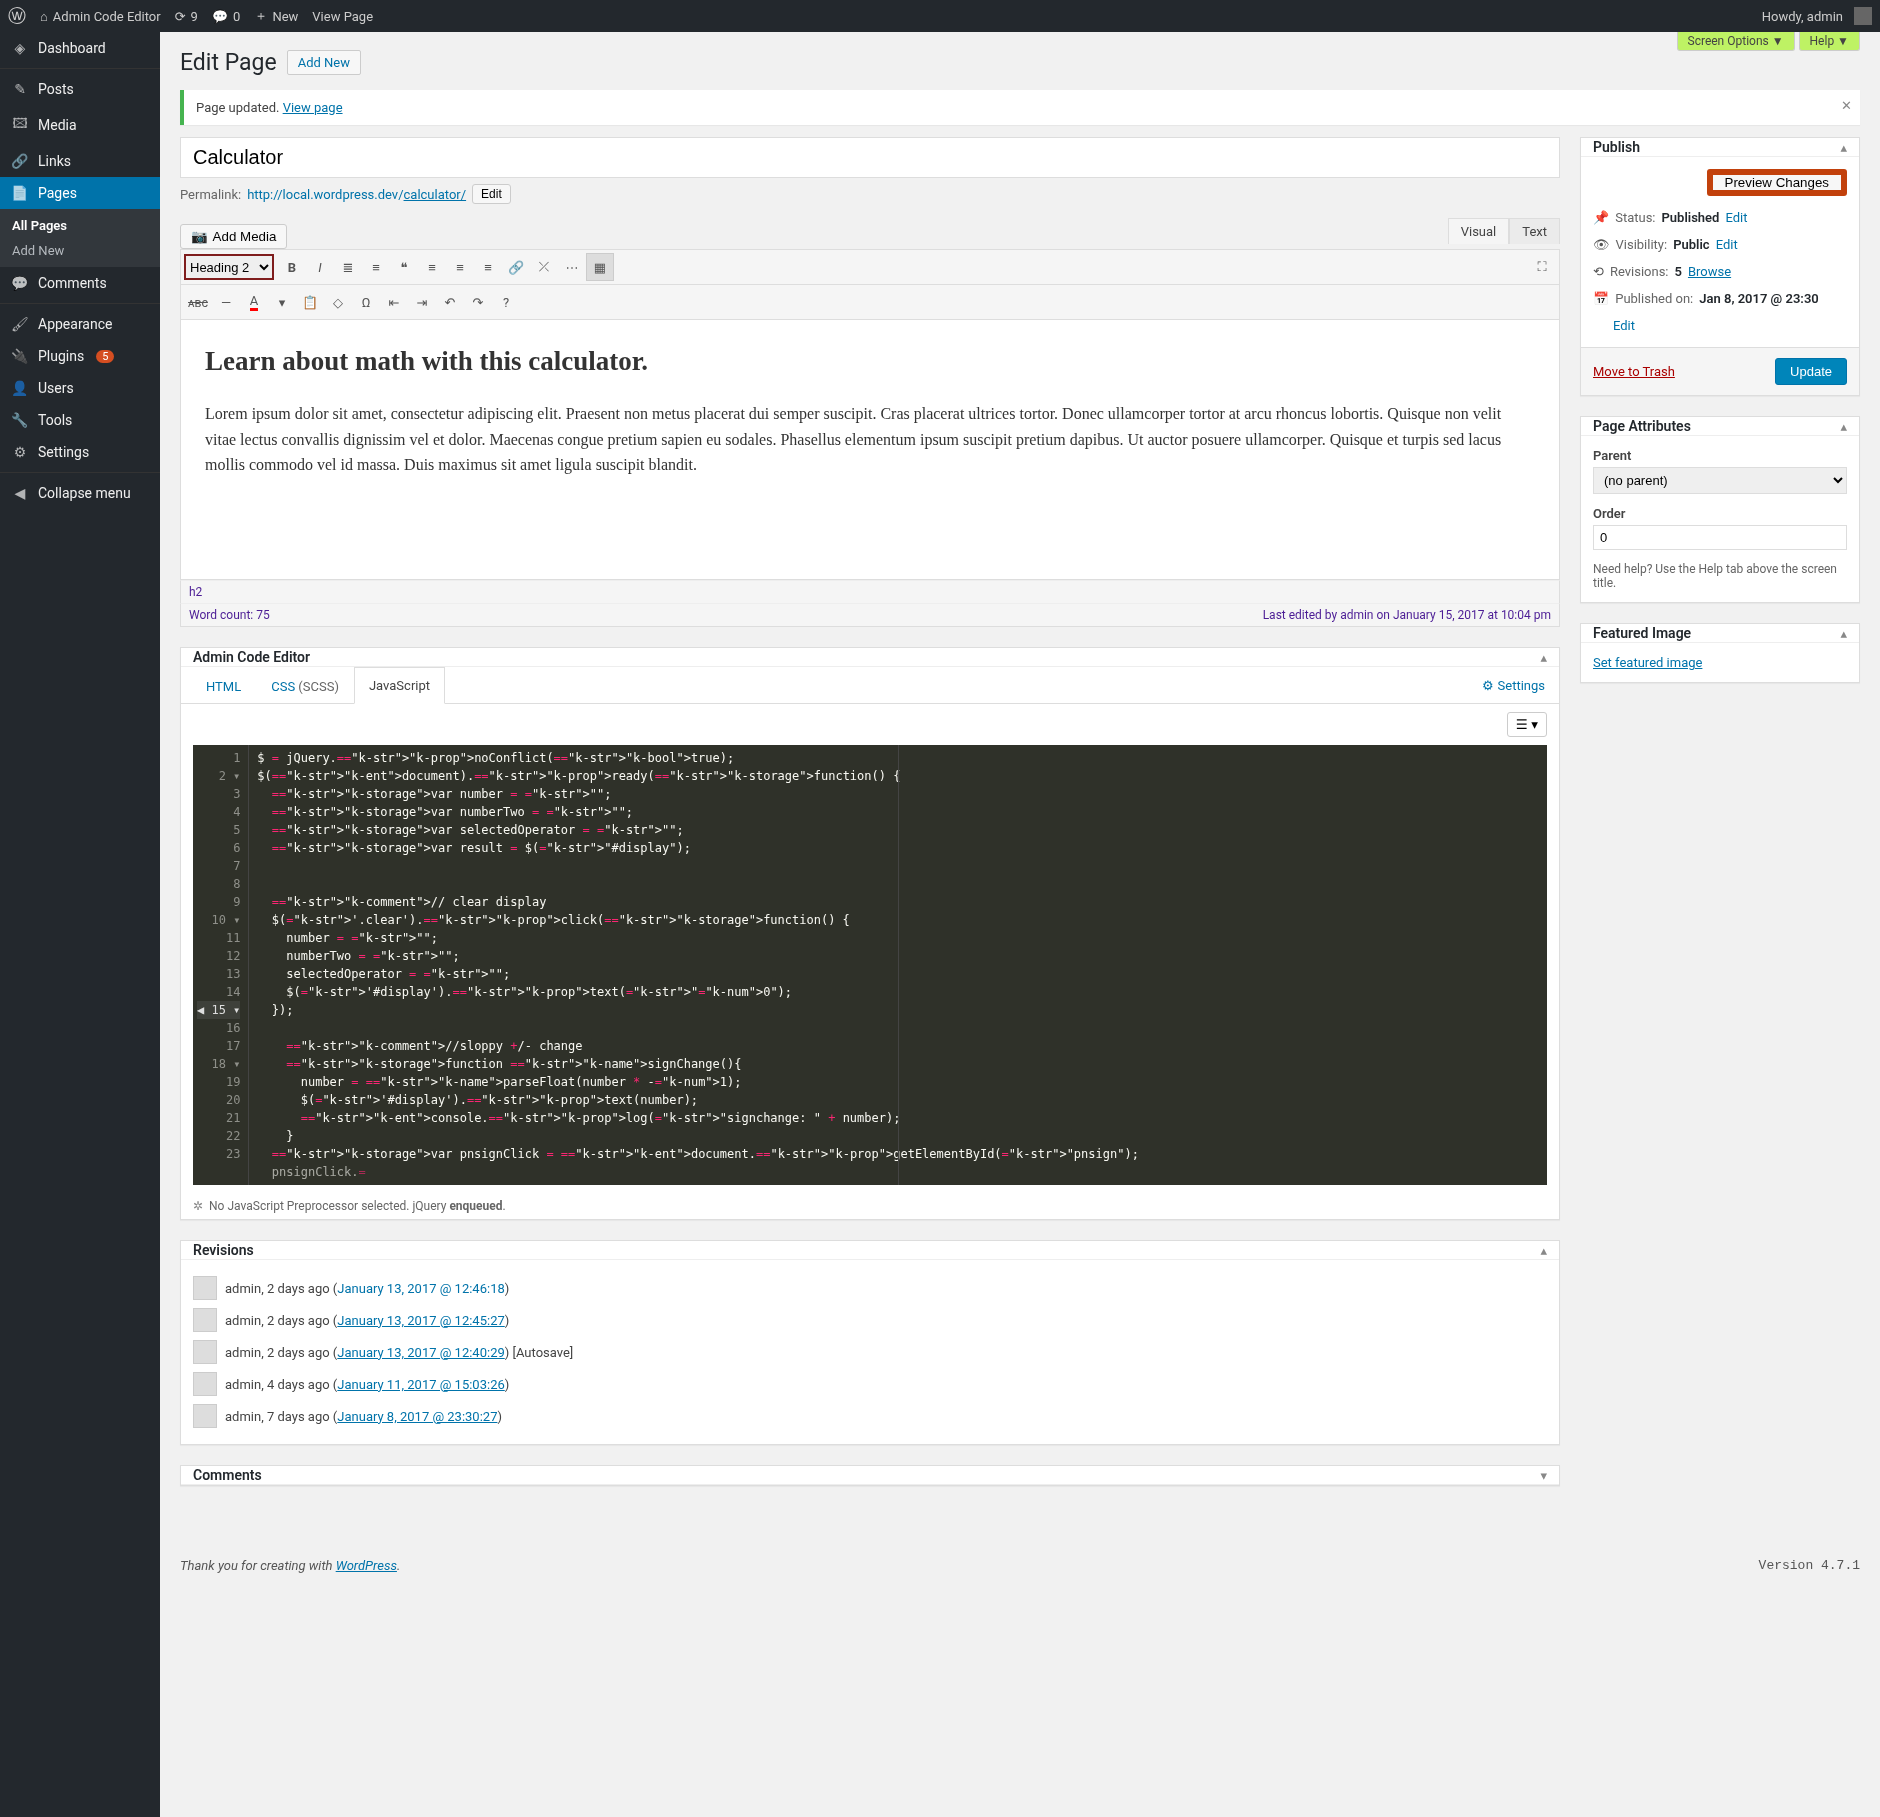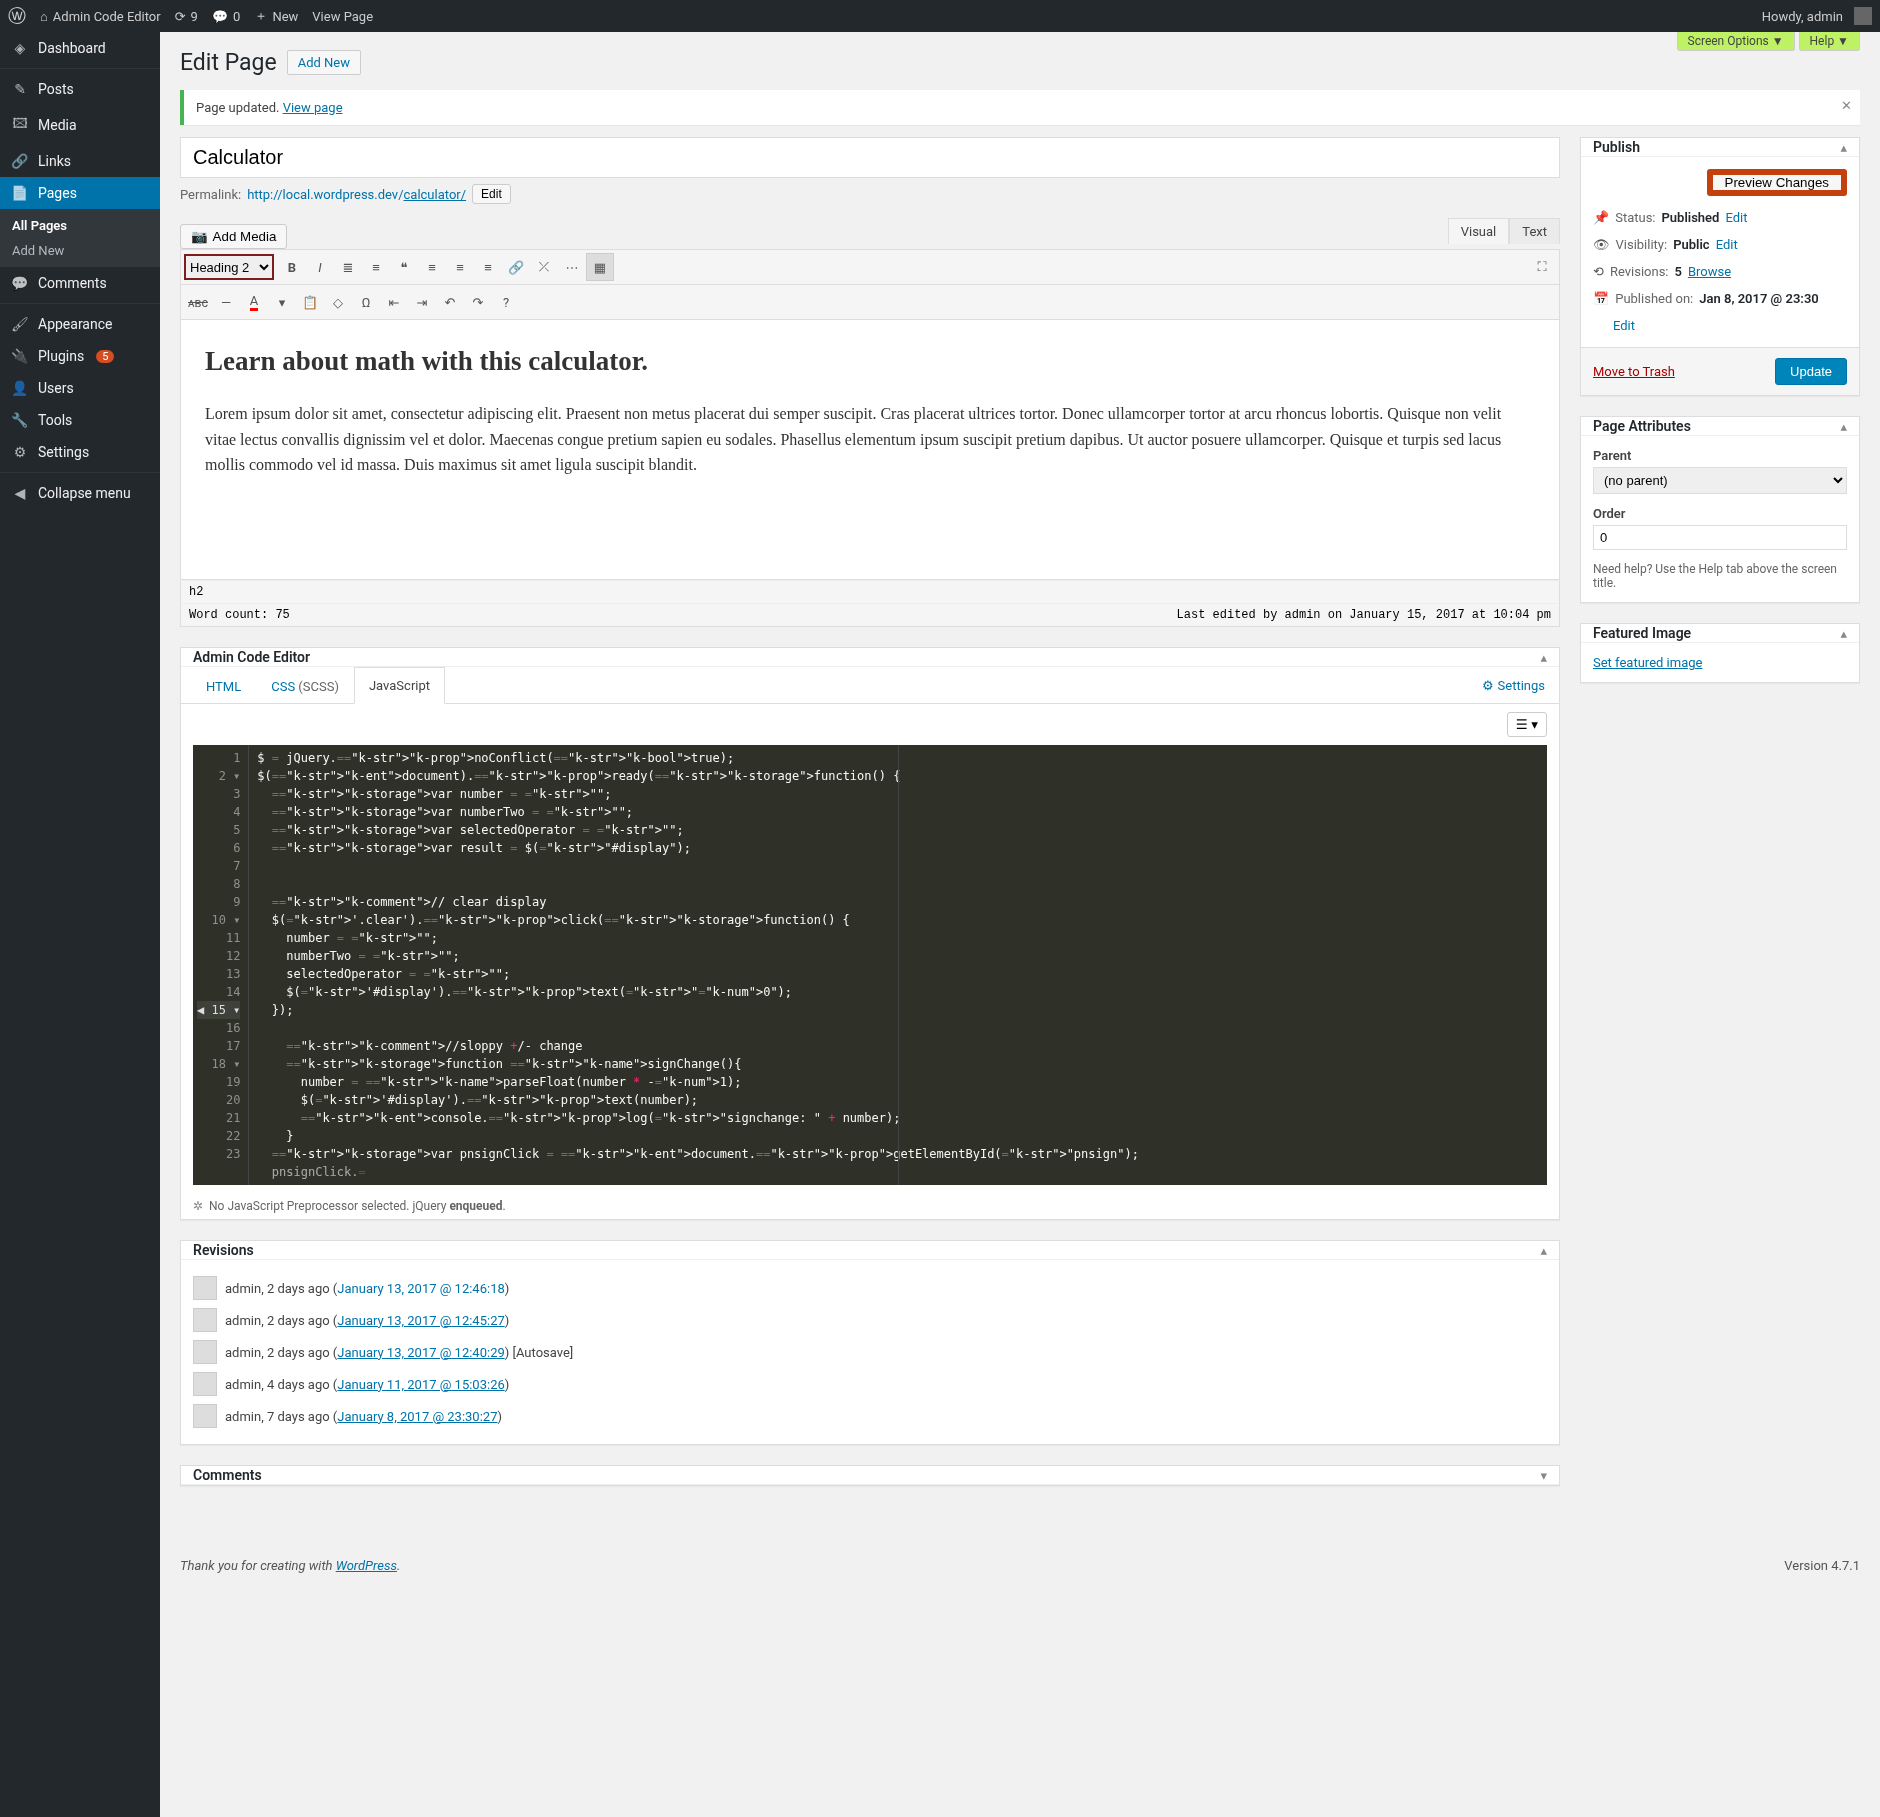--- a/index.html
+++ b/index.html
@@ -53,21 +53,21 @@
 .mce-toolbar.row2 { border-top: none; }
 .mce-btn { width: 28px; height: 28px; display: inline-flex; align-items: center; justify-content: center; cursor: pointer; color: #555; border: 1px solid transparent; }
 .mce-btn.active { background: #ddd; border-color: #ccc; }
 .mce-select { height: 26px; border: 2px solid #7f1d1d; font-size: 13px; min-width: 90px; margin-right: 4px; }
 .mce-expand { margin-left: auto; }
 
 #content-editor { border: 1px solid #ddd; border-top: none; background: #fff; padding: 20px 24px; min-height: 260px; font-family: Georgia, serif; font-size: 16px; line-height: 1.6; color: #333; }
 #content-editor h2 { font-family: Georgia, serif; font-size: 27px; font-weight: bold; margin-bottom: 18px; }
 #content-editor p { margin-bottom: 10px; }
 
-.status-bar { border: 1px solid #ddd; border-top-color: #eee; background: #f5f5f5; font-size: 12px; color: #000000; display: flex; padding: 4px 8px; font-family: Liberation Mono, monospace; }
+.status-bar { border: 1px solid #ddd; border-top-color: #eee; background: #f5f5f5; font-size: 12px; color: #4c1d95; display: flex; padding: 4px 8px; }
 .status-bar.top { border-bottom: none; }
 .status-right { margin-left: auto; }
 
 .postbox { background: #fff; border: 1px solid #ddd; box-shadow: 0 1px 1px rgba(0,0,0,0.04); margin-bottom: 20px; }
 .postbox-header { border-bottom: 1px solid #eee; padding: 1px 12px; display: flex; align-items: center; }
 .postbox-header h2 { font-size: 14px; font-weight: 600; color: #23282d; }
 .postbox-header .toggle { margin-left: auto; color: #888; cursor: pointer; }
 .postbox .inside { padding: 12px; }
 
 
@@ -105,21 +105,21 @@
 
 .ace-status { padding: 6px 12px; font-size: 12px; color: #666; display: flex; align-items: center; gap: 6px; }
 .ace-status .gear { color: #888; }
 
 
 .rev-list { list-style: none; }
 .rev-list li { display: flex; align-items: center; gap: 8px; padding: 4px 0; font-size: 13px; }
 .rev-avatar { width: 24px; height: 24px; background: #ddd; border: 1px solid #ccc; }
 
 #wpfooter { margin-left: 160px; padding: 12px 20px; color: #555; font-size: 13px; display: flex; font-style: italic; }
-#wpfooter .ver { margin-left: auto; font-style: normal; }
+#wpfooter .ver { margin-left: auto; font-style: normal; font-family: Liberation Mono, monospace; }
 </style>
 </head>
 <body>
 
 <div id="adminbar">
   <div class="left">
     <span class="item">
         <span class="wp-icon">ⓦ</span>
       </span>
     <span class="item">

